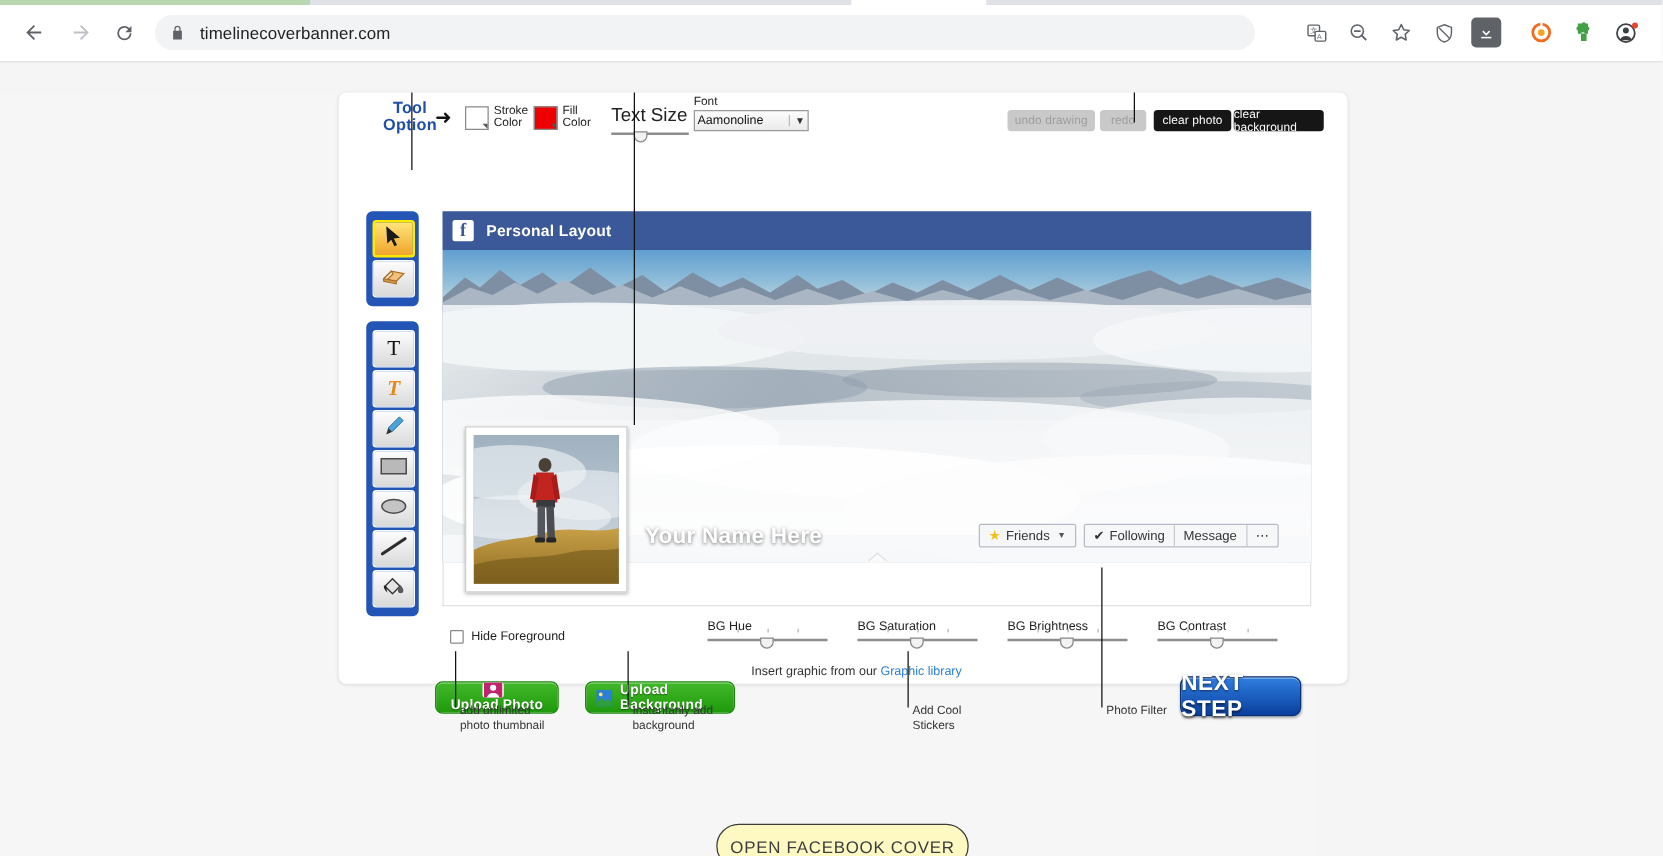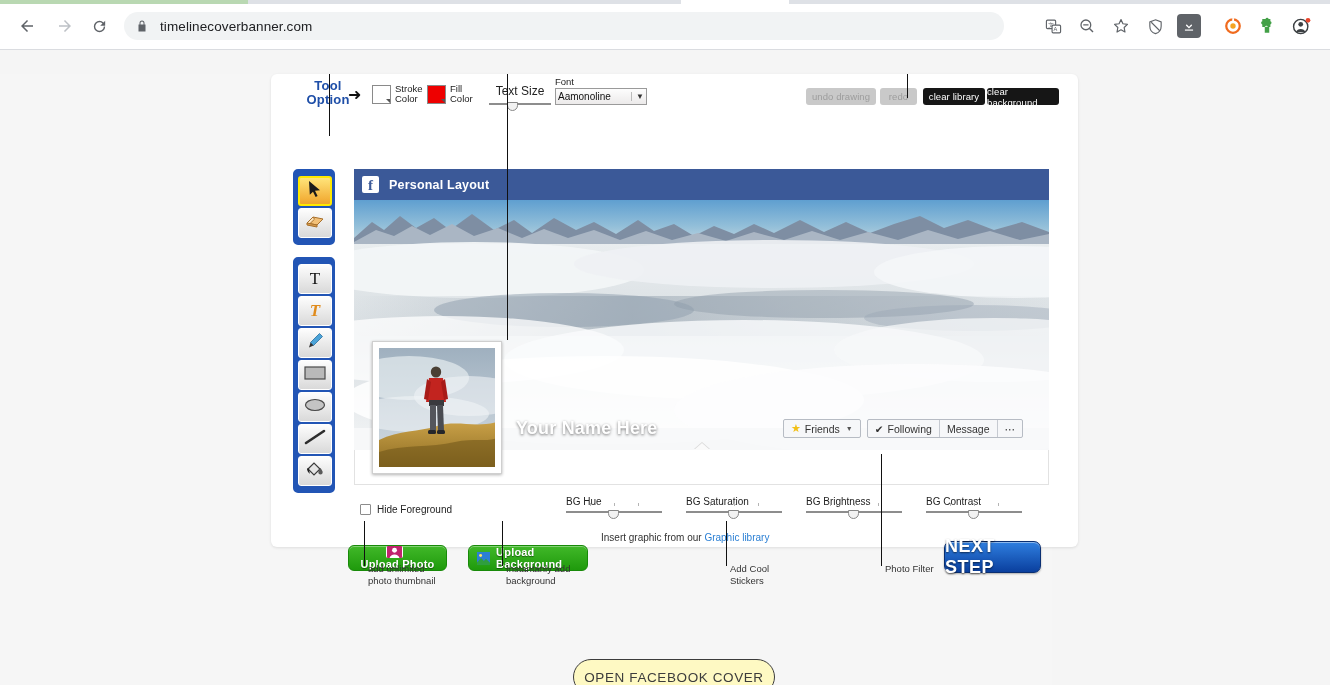--- a/index.html
+++ b/index.html
@@ -90,21 +90,21 @@
   }
   .swatch .caret{
     position:absolute; right:0px; bottom:0px; width:0;height:0;
     border-left:4px solid transparent; border-top:4px solid #555;
   }
   .swatch-label{
     margin-left:4px; font-size:9.5px; color:#222; line-height:10px; width:34px;
   }
 
   #text-size-group{ position:absolute; left:489px; top:10px; width:62px; }
-  #text-size-group .ts-label{ font-size:12px; color:#222; display:block; text-align:center; }
+  #text-size-group .ts-label{ font-size:15px; color:#222; display:block; }
   .slider{
     position:relative; height:12px; margin-top:2px;
   }
   .slider .track{
     position:absolute; left:0; right:0; top:3px; height:2px;
     background:#8d8d8d;
   }
   .slider .thumb{
     position:absolute; top:2px; width:11px; height:9px;
     background:#f2f2f2; border:1px solid #888;
@@ -443,21 +443,21 @@
   <div id="font-group">
     <span class="font-label">Font</span>
     <div id="font-select">
       <span>Aamonoline</span>
       <span class="fs-caret">▼</span>
     </div>
   </div>
 
   <div class="gray-btn" id="undo-btn">undo drawing</div>
   <div class="gray-btn" id="redo-btn">redo</div>
-  <div class="dark-btn" id="clear-canvas-btn">clear library</div>
+  <div class="dark-btn" id="clear-canvas-btn">clear photo</div>
   <div class="dark-btn" id="clear-bg-btn">clear background</div>
 
   <div class="palette" id="palette-top">
     <div class="tool-btn selected">
       <span>
         <svg width="16" height="18" viewBox="0 0 16 18">
             <path d="M2 1l11 9.2-5 .5 2.6 5.2-2 1-2.6-5.2-3.2 3z" fill="#1a1a1a"></path>
           </svg>
       </span>
     </div>

